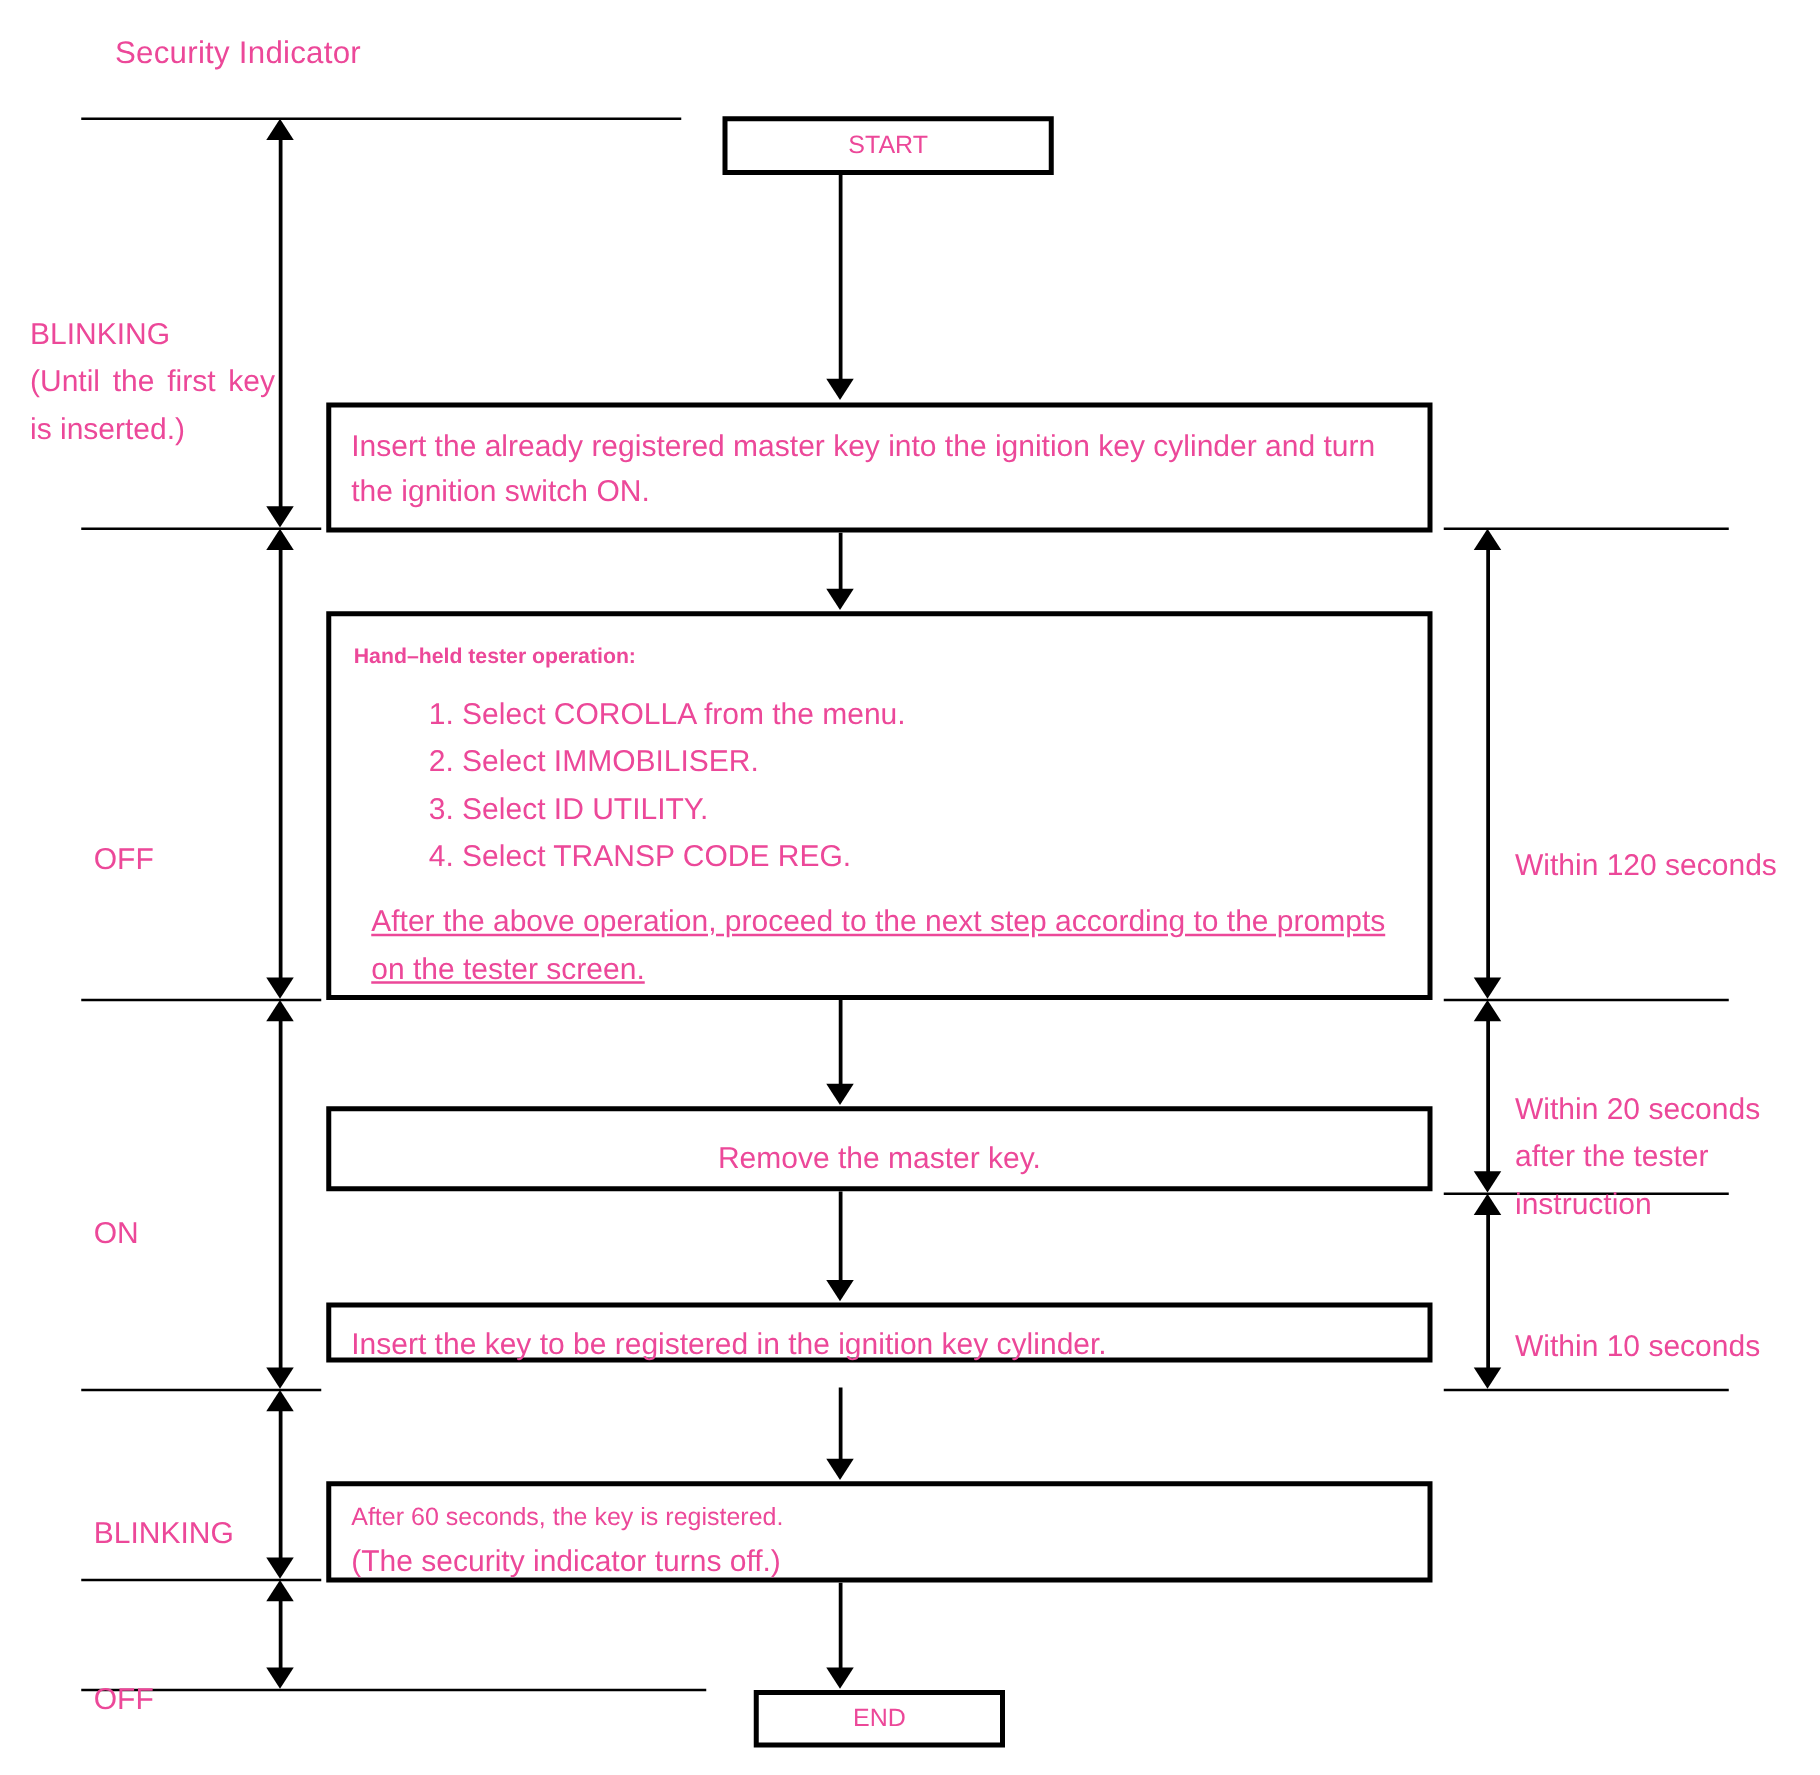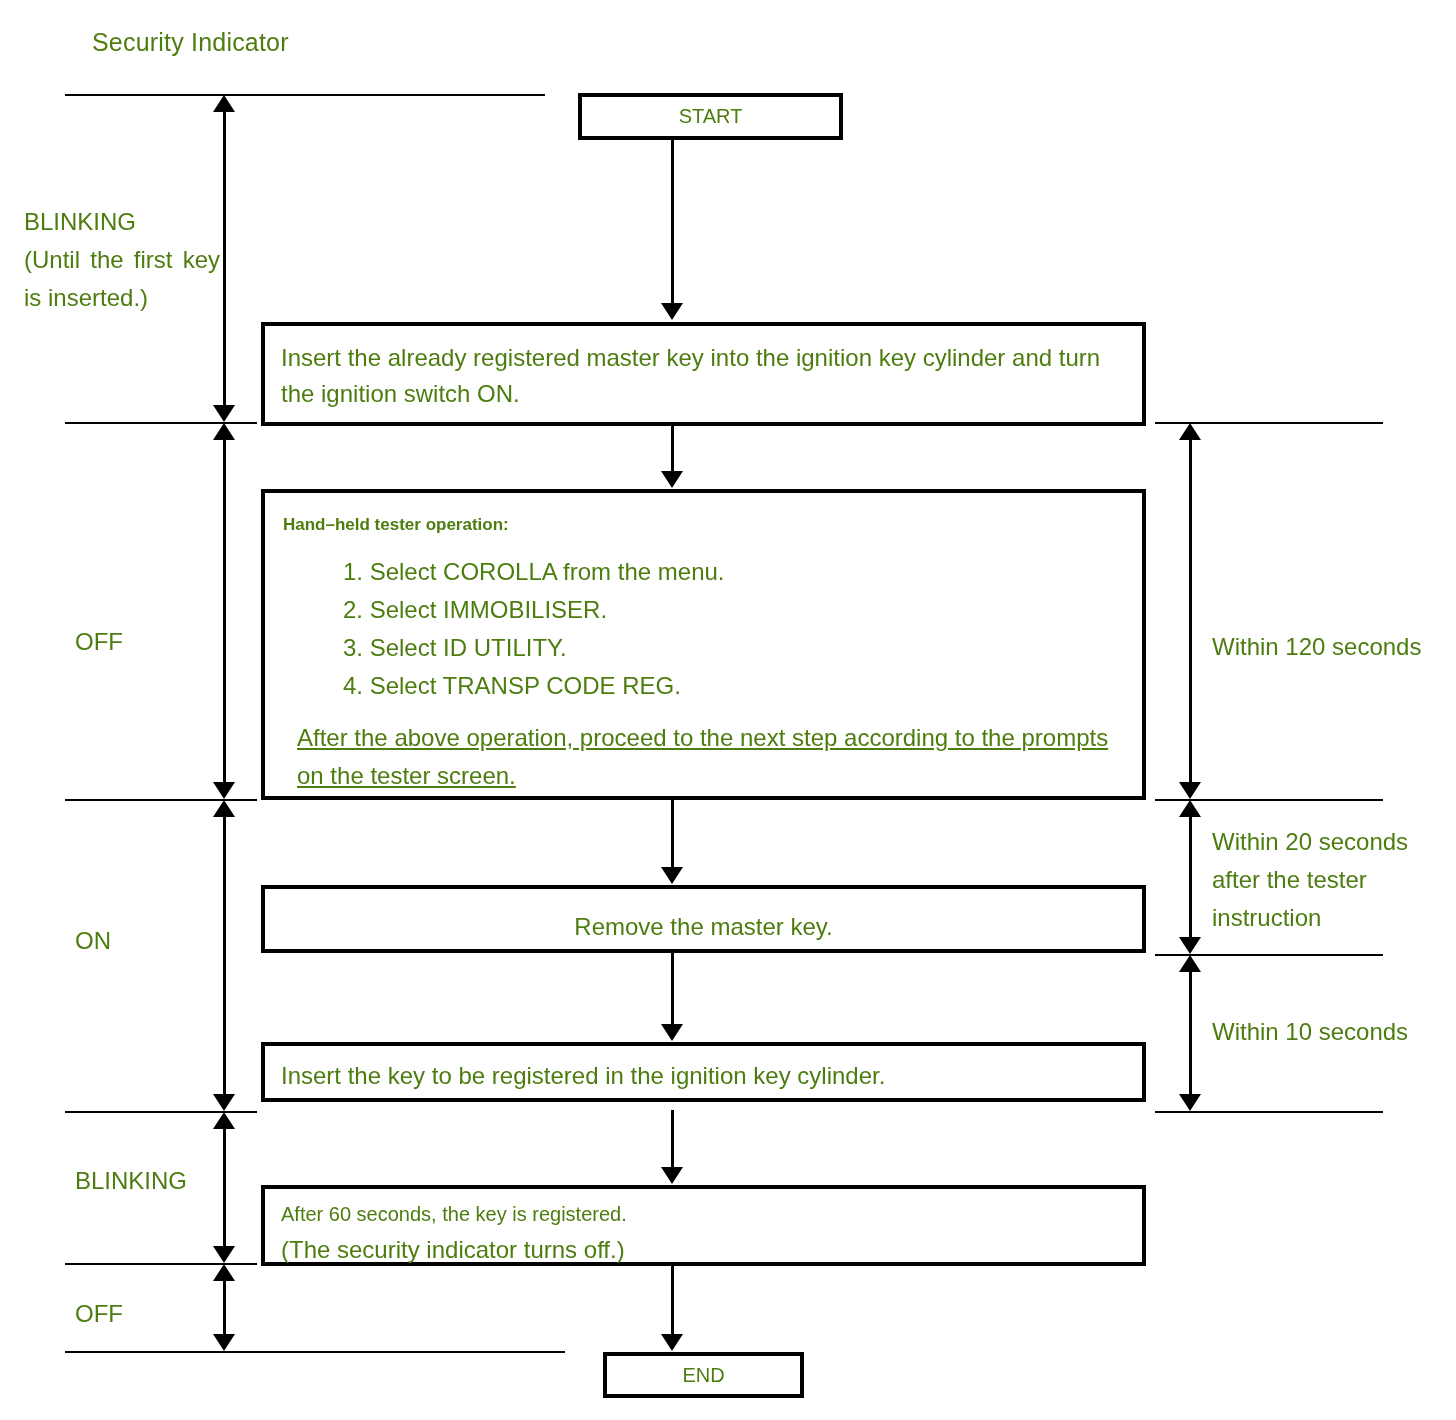--- a/index.html
+++ b/index.html
@@ -6,41 +6,42 @@
     margin: 0;
     padding: 0;
     background: #ffffff;
   }
   #page {
     position: relative;
     width: 1456px;
     height: 1420px;
     background: #ffffff;
     font-family: "Liberation Sans", sans-serif;
-    color: #4d7c0f;
+    color: #ec4899;
     overflow: hidden;
   }
 
   
   .abs { position: absolute; }
 
   
   .title {
     left: 92px;
     top: 28px;
     font-size: 25px;
     letter-spacing: 0.2px;
     white-space: nowrap;
   }
 
   
   .axis-label {
     font-size: 24px;
     line-height: 38px;
     white-space: pre;
+    margin-top: 46px;
   }
   .axis-label.justify {
     white-space: normal;
     text-align: justify;
     text-align-last: left;
   }
 
   
   .hrule {
     height: 0;
@@ -219,21 +220,21 @@
         <li>4. Select TRANSP CODE REG.</li>
       </ul>
       <div class="op-tail">After the above operation, proceed to the next step according to the prompts on the tester screen.</div>
     </div>
   </div>
 
   <div class="abs fbox" style="left:261px; top:885px; width:885px; height:68px;">
     <div class="fbox-text" style="padding-top:20px;text-align:center;">Remove the master key.</div>
   </div>
 
-  <div class="abs fbox" style="left:261px; top:1042px; width:885px; height:60px;">
+  <div class="abs fbox" style="left:261px; top:1042px; width:885px; height:48px;">
     <div class="fbox-text" style="padding-top:12px;">Insert the key to be registered in the ignition key cylinder.</div>
   </div>
 
   <div class="abs fbox" style="left:261px; top:1185px; width:885px; height:81px;">
     <div style="padding:8px 16px 0 16px;">
       <div style="font-size:20px; line-height:35px;">After 60 seconds, the key is registered.</div>
       <div style="font-size:24px; line-height:35px;">(The security indicator turns off.)</div>
     </div>
   </div>
 

